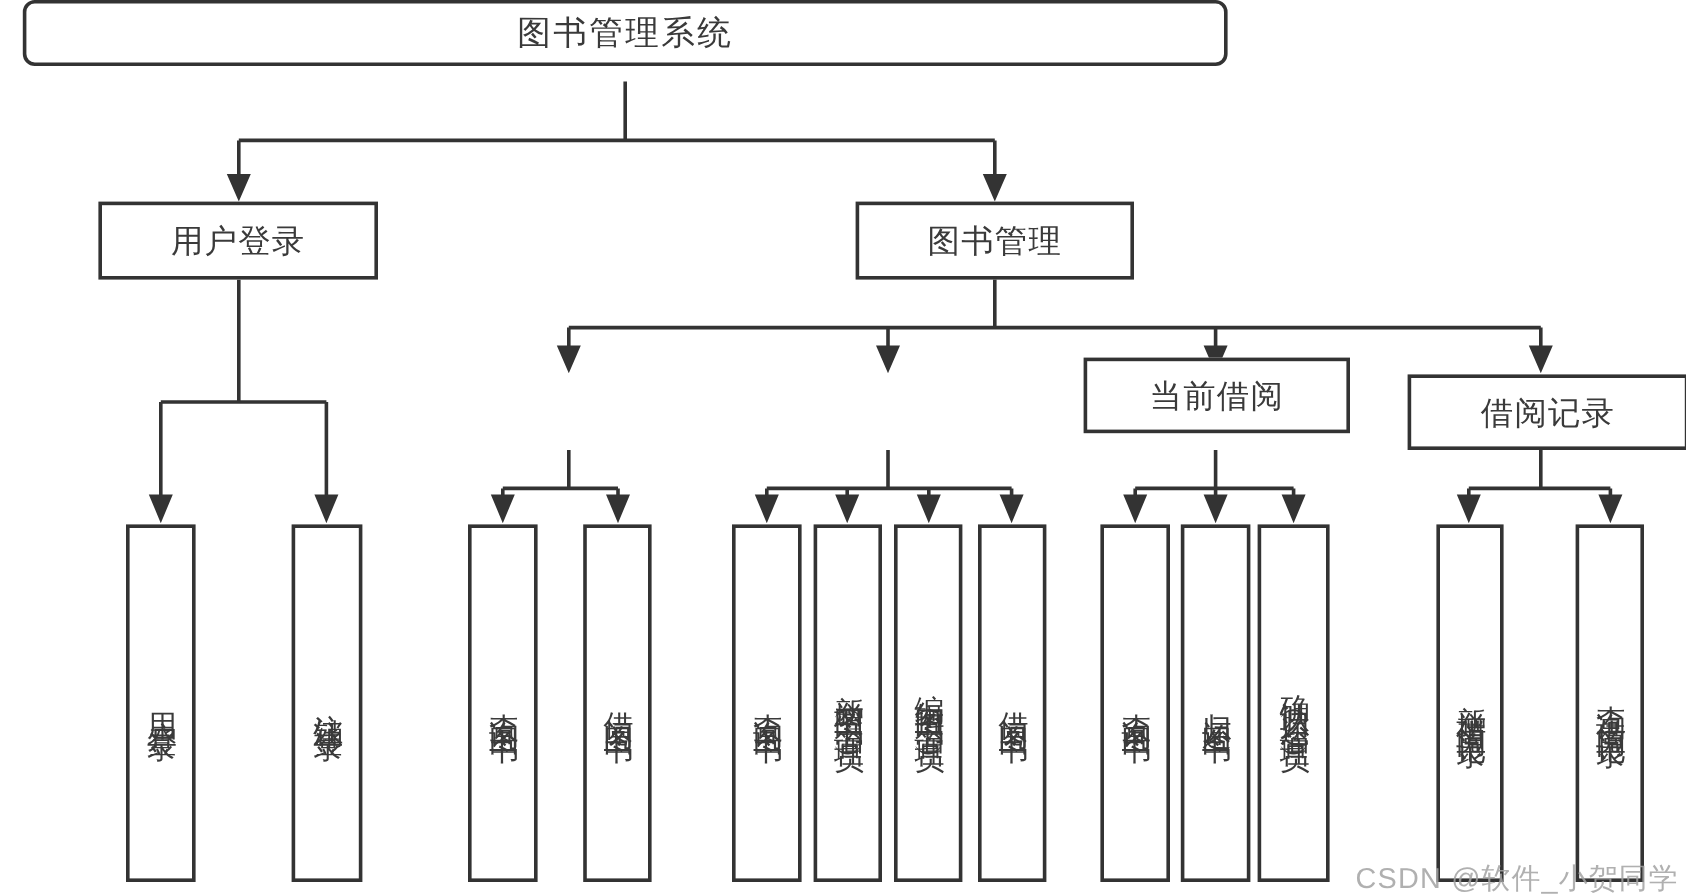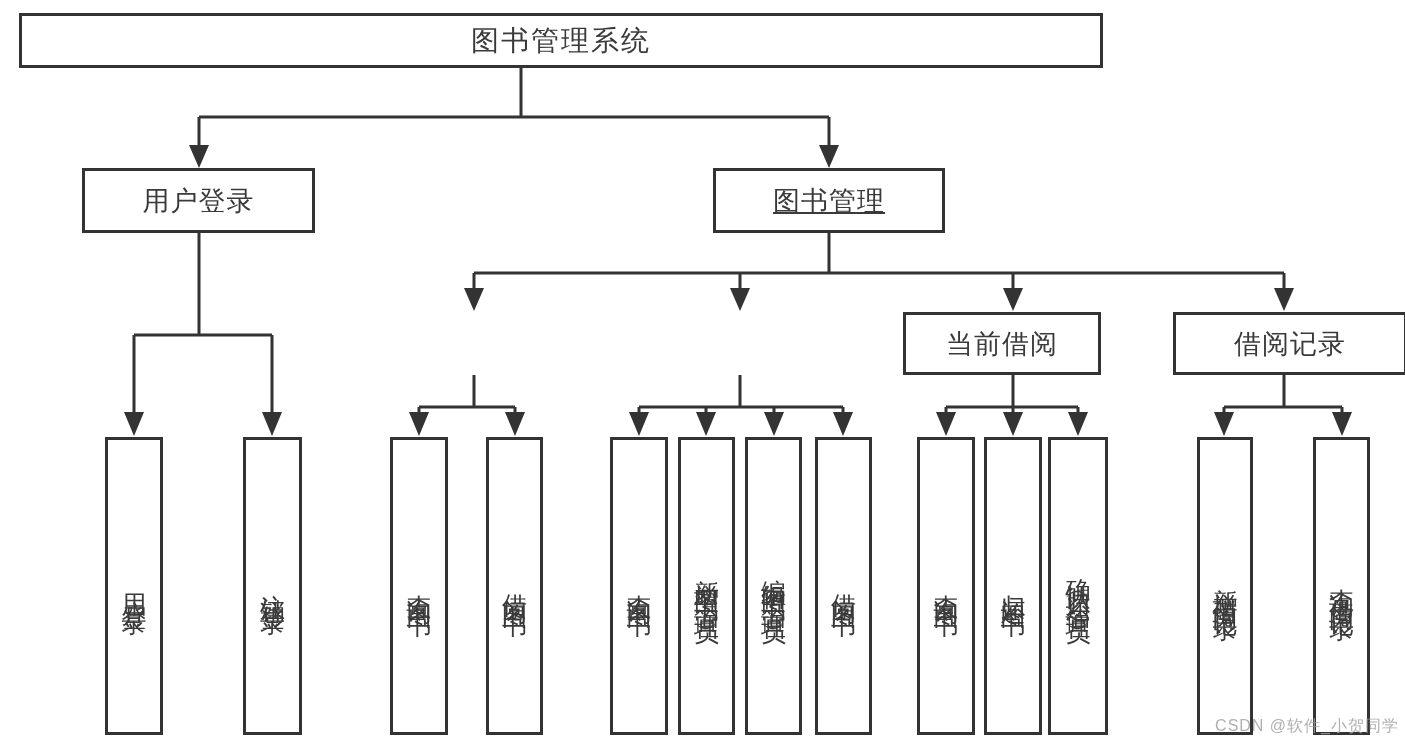--- a/index.html
+++ b/index.html
@@ -34,21 +34,21 @@
     writing-mode: vertical-lr;
     text-orientation: mixed;
     font-size: 25px;
     letter-spacing: 6px;
     line-height: 1;
   }
   .watermark {
     position: absolute;
     top: 716px;
     right: 6px;
-    font-size: 16px;
+    font-size: 24px;
     color: rgba(162,162,162,0.85);
     letter-spacing: 1px;
     white-space: nowrap;
   }
 </style>
 </head>
 <body>
 
 <div class="canvas">
 
@@ -87,26 +87,26 @@
              M696 412 L716 412 L706 436 Z
              M764 412 L784 412 L774 436 Z
              M833 412 L853 412 L843 436 Z
              M936 412 L956 412 L946 436 Z
              M1003 412 L1023 412 L1013 436 Z
              M1068 412 L1088 412 L1078 436 Z
              M1214 412 L1234 412 L1224 436 Z
              M1332 412 L1352 412 L1342 436 Z" fill="#333333" stroke="none"></path>
   </svg>
 
-  <div class="box root-node" style="left:19px; top:13px; width:1084px; height:55px;">图书管理系统</div>
+  <div class="box root-node" style="left:19px; top:0; width:1004px; height:55px;border-radius:10px;">图书管理系统</div>
 
   <div class="box h-node" style="left:82px; top:168px; width:233px; height:65px;">用户登录</div>
-  <div class="box h-node" style="left:713px; top:168px; width:232px; height:65px;text-decoration:underline;">图书管理</div>
+  <div class="box h-node" style="left:713px; top:168px; width:232px; height:65px;">图书管理</div>
 
-  <div class="box h-node" style="left:903px; top:312px; width:198px; height:63px;text-align:center;">当前借阅</div>
+  <div class="box h-node" style="left:903px; top:298px; width:222px; height:63px;text-align:center;">当前借阅</div>
   <div class="box h-node" style="left:1173px; top:312px; width:234px; height:63px;">借阅记录</div>
 
   <div class="box leaf" style="left:105px; top:437px; width:58px; height:298px;">用户登录</div>
   <div class="box leaf" style="left:243px; top:437px; width:59px; height:298px;">注销登录</div>
 
   <div class="box leaf" style="left:390px; top:437px; width:58px; height:298px;">查询图书</div>
   <div class="box leaf" style="left:486px; top:437px; width:57px; height:298px;">借阅图书</div>
 
   <div class="box leaf" style="left:610px; top:437px; width:58px; height:298px;">查询图书</div>
   <div class="box leaf" style="left:678px; top:437px; width:57px; height:298px;">新增图书（管理员）</div>

